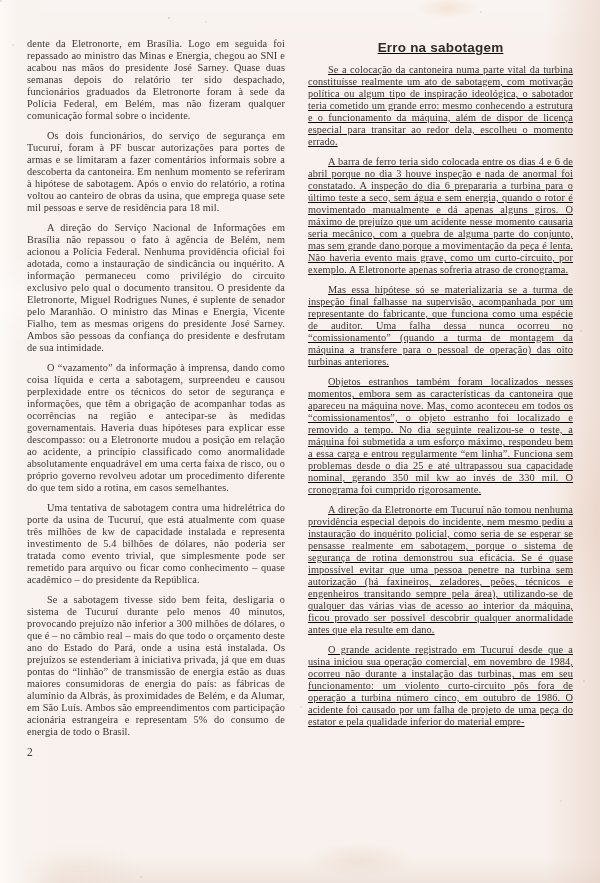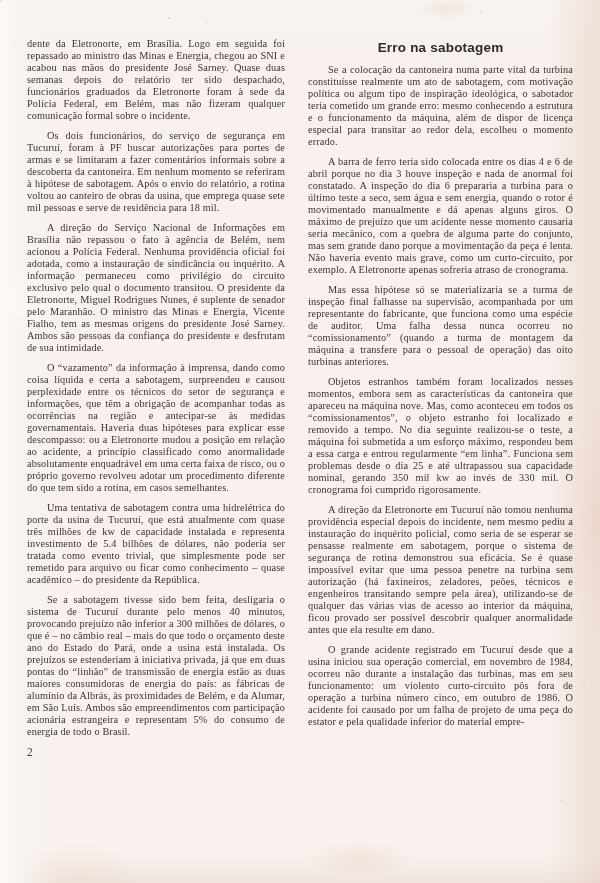--- a/index.html
+++ b/index.html
@@ -44,21 +44,21 @@
       583px 680px 0 0 rgba(140,105,88,.14);
   }
   .columns{
     position:absolute;
     left:27px; top:38px;
     width:546px;
     display:flex;
     gap:23px;
   }
   .col{width:258px;}
-  .col-right{width:265px;}
+  .col-right{width:265px;text-decoration:underline;}
   .col p{
     margin:0 0 8px 0;
     font-family:"Liberation Serif", "DejaVu Serif", serif;
     font-size:10.3px;
     line-height:12px;
     text-align:justify;
     text-indent:20px;
     color:var(--ink);
     letter-spacing:.1px;
     -webkit-font-smoothing:antialiased;

